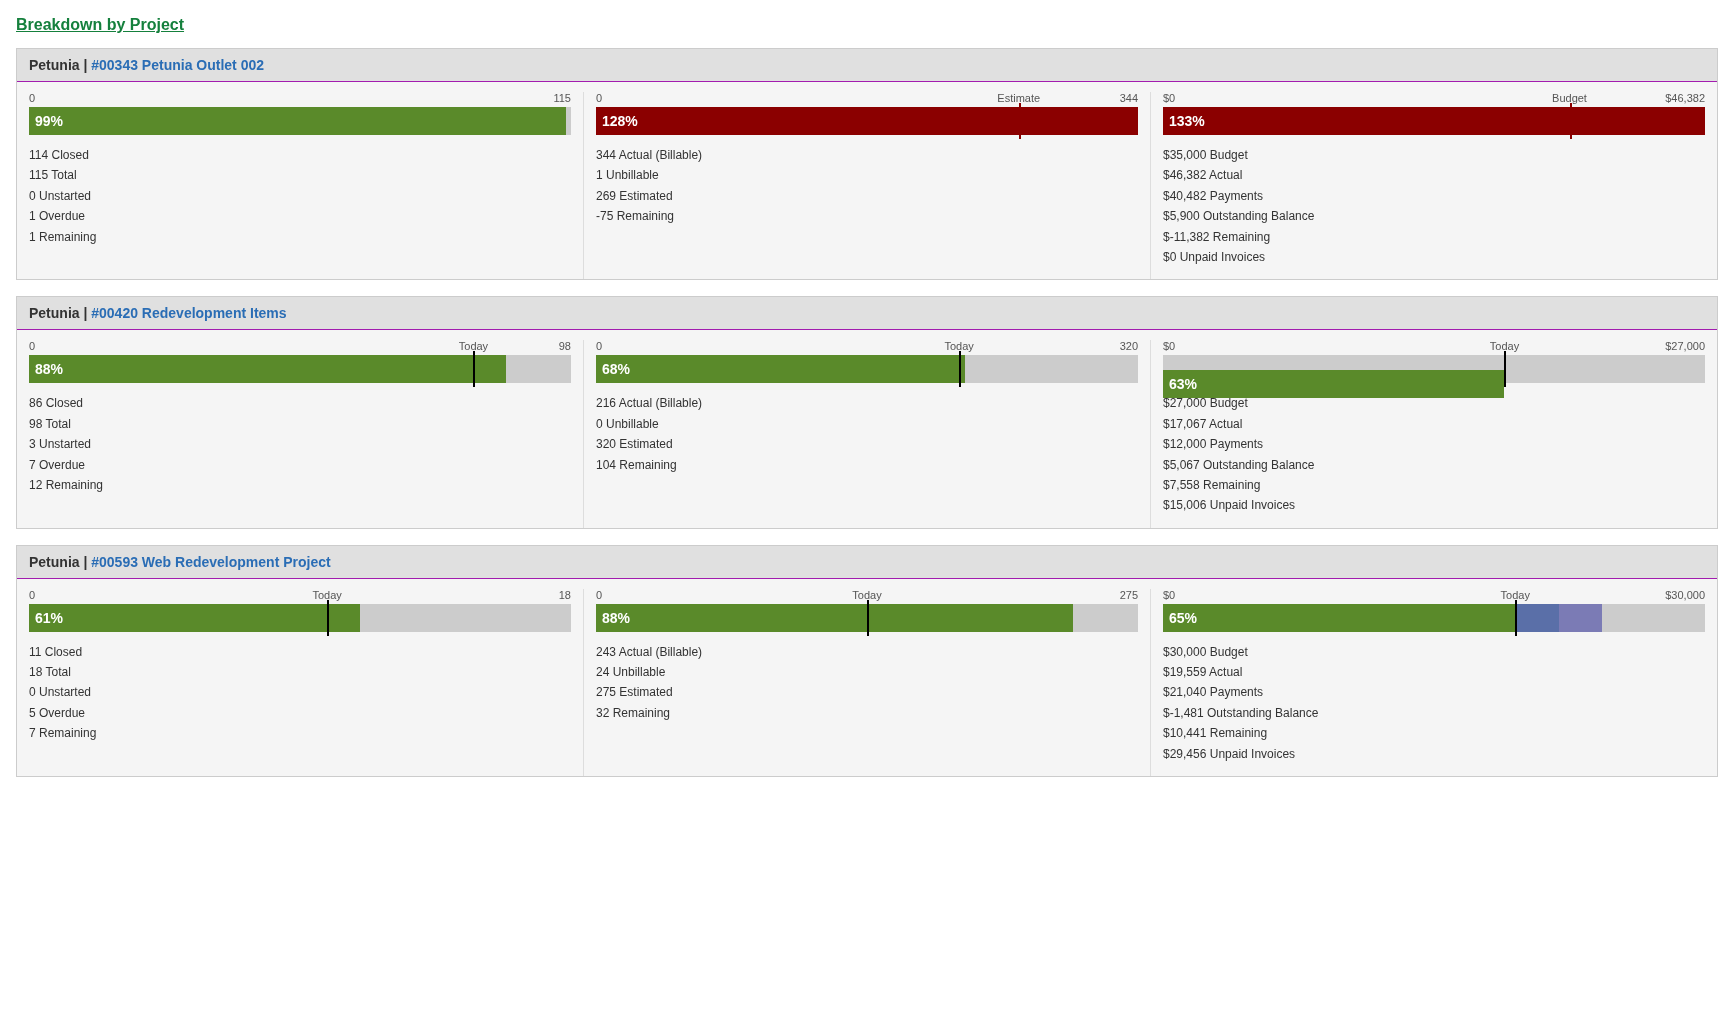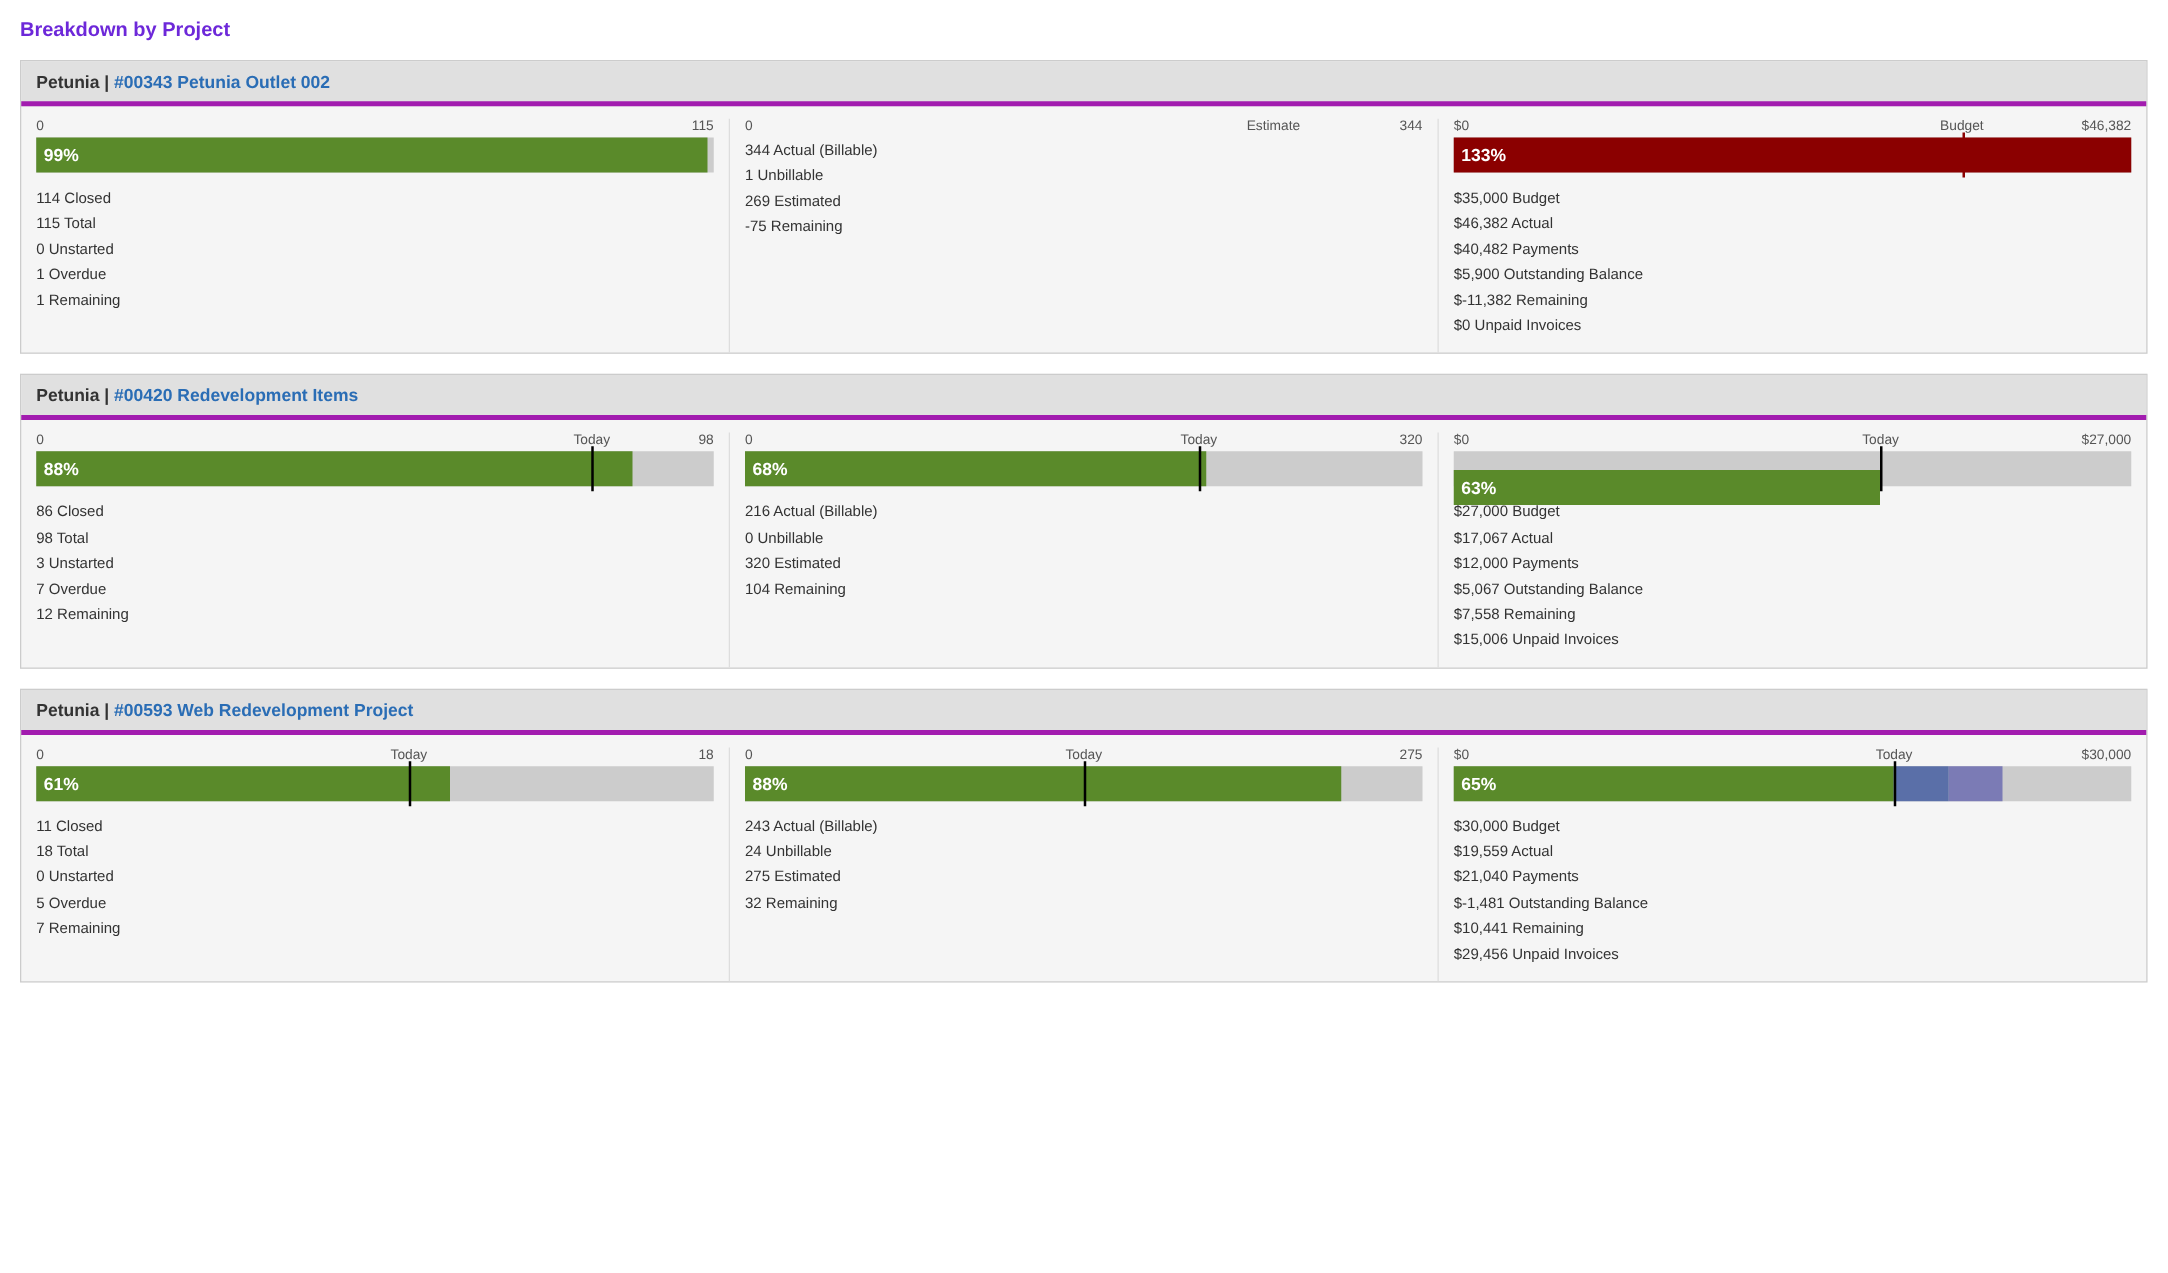--- a/index.html
+++ b/index.html
@@ -7,34 +7,35 @@
       font-family: Arial, sans-serif;
       font-size: 13px;
       background: #fff;
       color: #333;
       padding: 16px;
     }
     h1.page-title {
       font-size: 16px;
       font-weight: bold;
       margin-bottom: 14px;
-      color: #6d28d9;
+      color: #15803d;
+      text-decoration: underline;
     }
     .project-block {
       border: 1px solid #ccc;
       margin-bottom: 16px;
       background: #f5f5f5;
     }
     .project-header {
       background: #e0e0e0;
       padding: 8px 12px;
       font-size: 14px;
       font-weight: bold;
       color: #333;
-      border-bottom: 4px solid #a21caf;
+      border-bottom: 1px solid #a21caf;
     }
     .project-header a {
       color: #2a6db5;
       text-decoration: none;
       font-weight: bold;
     }
     .metrics-row {
       display: flex;
       padding: 10px 0 0 0;
     }
@@ -139,20 +140,24 @@
               <div>1 Remaining</div>
             </div>
           </div>
         </div>
         <div class="metric-col">
           <div class="bar-header" style="position: relative;">
             <span class="bar-label-left">0</span>
             <span class="bar-label-center" style="position: absolute; left: 78%; transform: translateX(-50%);">Estimate</span>
             <span class="bar-label-right">344</span>
           </div>
+          <div class="bar-container">
+            <div class="bar-fill dark-red" style="width: 100%;">128%</div>
+            <div class="bar-marker " style="left: 78%;"></div>
+          </div>
           <div class="stats-grid">
             <div class="stats-col">
               <div>344 Actual (Billable)</div>
               <div>1 Unbillable</div>
             </div>
             <div class="stats-col">
               <div>269 Estimated</div>
               <div>-75 Remaining</div>
             </div>
           </div>

